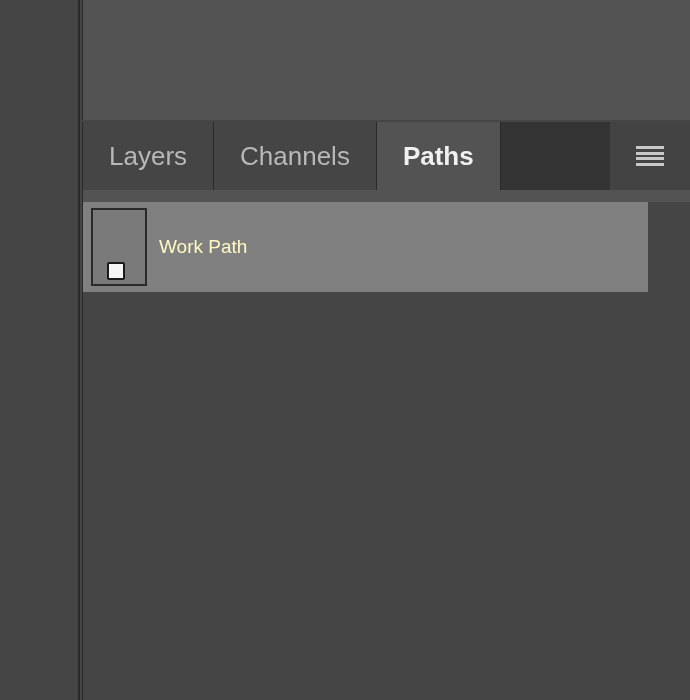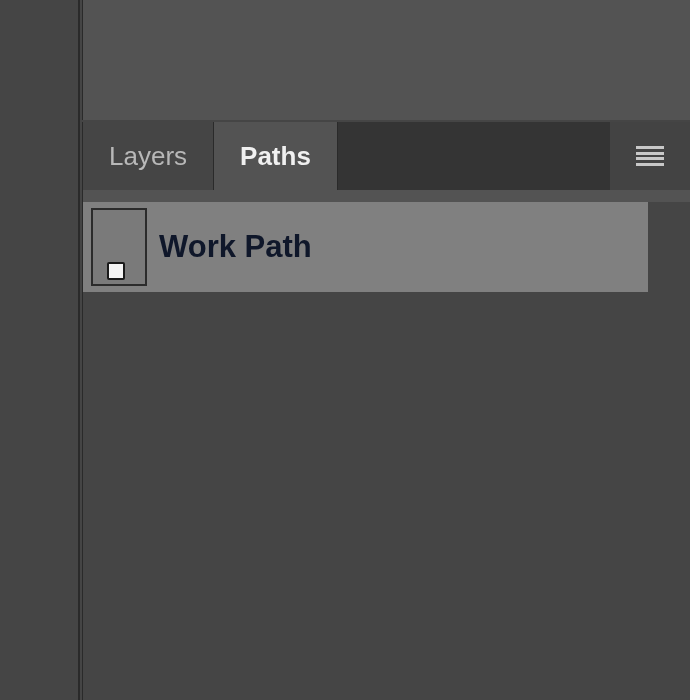--- a/index.html
+++ b/index.html
@@ -121,36 +121,39 @@
       position: absolute;
       bottom: 4px;
       left: 14px;
       width: 18px;
       height: 18px;
       border: 2px solid #1a1a1a;
       background: #f5f5f5;
       border-radius: 2px;
     }
     .path-label {
-      font-size: 31px;
-      color: #0f172a;
-      font-weight: 700;
+      font-size: 19px;
+      color: #fef9c3;
+      font-weight: 400;
     }
   </style>
 </head>
 <body>
 
 <div class="left-sidebar"></div>
 
 <div class="upper-panel"></div>
 
 <div class="panel-container">
   <div class="tabs-bar">
     <div class="tab inactive">
       <span>Layers</span>
+    </div>
+    <div class="tab inactive">
+      <span>Channels</span>
     </div>
     <div class="tab active">
       <span>Paths</span>
     </div>
     <div class="tabs-spacer"></div>
     <div class="hamburger-area">
       <div class="hamburger-icon">
         <span></span>
         <span></span>
         <span></span>

